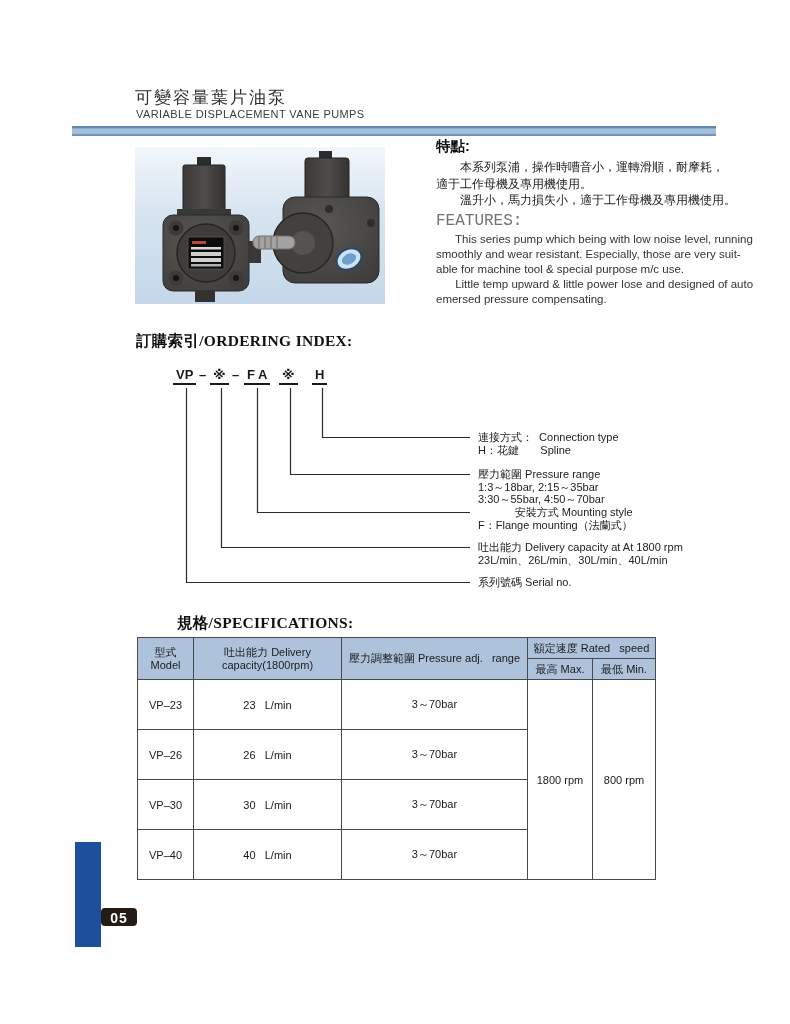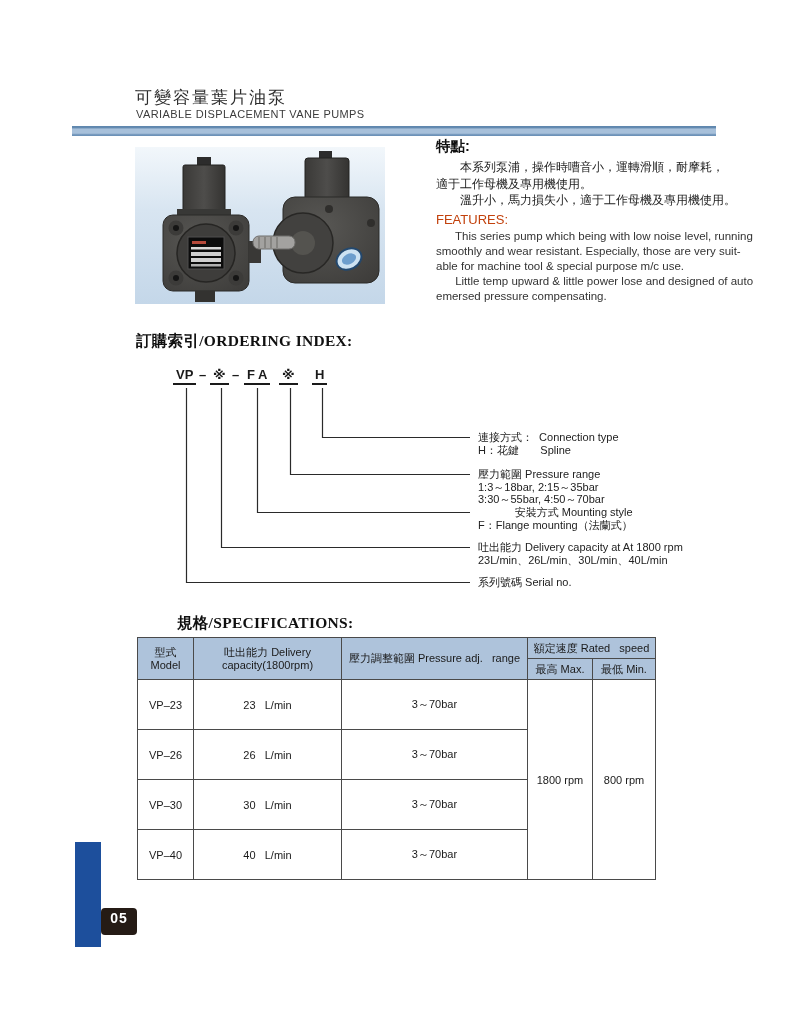--- a/index.html
+++ b/index.html
@@ -23,21 +23,21 @@
   .photo{
     left:135px;top:147px;width:250px;height:157px;
     background:linear-gradient(180deg,#f2f7fb 0%,#d8e5f1 40%,#c4d7e9 100%);
   }
   .photo svg{display:block;}
 
   
   .features{left:436px;top:137px;width:325px;}
   .features .h-zh{font-size:14.5px;font-weight:bold;color:#111;margin-bottom:3px;}
   .features .zh-line{font-size:12px;line-height:16.5px;color:#222;}
-  .features .h-en{font-size:13px;color:#c2410c;margin-top:3px;margin-bottom:2px;}
+  .features .h-en{font-size:16px;color:#737373;margin-top:3px;margin-bottom:2px;font-family:Liberation Mono, monospace;}
   .features .en-line{font-size:11.5px;line-height:15px;color:#333;}
 
   
   .section-heading{
     font-family:"Liberation Serif","DejaVu Serif",serif;
     font-weight:bold;font-size:15.5px;color:#101010;letter-spacing:.3px;
   }
   .ordering-heading{left:136px;top:331px;}
   .spec-heading{left:137px;top:613px;margin-left:40px;}
 
@@ -58,21 +58,21 @@
   }
   table.spec th{background:#aec3db;}
   table.spec thead tr{height:21px;}
   table.spec tbody tr{height:50px;}
   .c-model{width:56px;}.c-cap{width:148px;}.c-press{width:186px;}.c-max{width:65px;}.c-min{width:63px;}
   .hdr-2line div{line-height:13px;}
 
   
   .side-block{left:75px;top:842px;width:26px;height:105px;background:#1d4f9c;}
   .page-badge{
-    left:101px;top:908px;width:36px;height:27px;background:#251b15;border-radius:4px;
+    left:101px;top:908px;width:36px;height:18px;background:#251b15;border-radius:4px;
     color:#ffffff;font-size:14px;font-weight:bold;text-align:center;line-height:21px;
     letter-spacing:1px;
   }
 </style>
 </head>
 <body>
 
 <div class="page">
 
   <div class="abs title-zh">可變容量葉片油泵</div>

